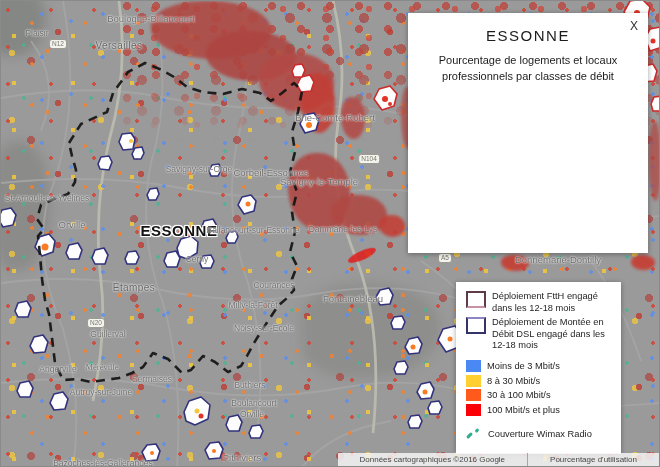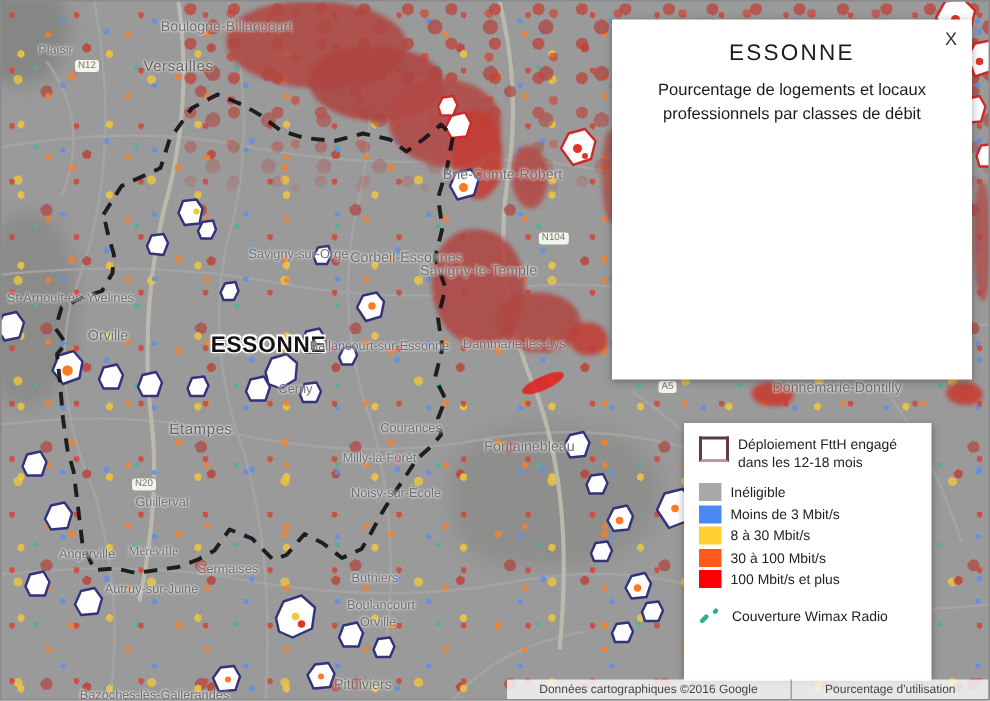--- a/index.html
+++ b/index.html
@@ -228,25 +228,25 @@
     <div class="close-x">X</div>
     <div class="info-title">ESSONNE</div>
     <div class="info-subtitle">Pourcentage de logements et locaux professionnels par classes de débit</div>
   </div>
 
   <div class="legend">
     <div class="zone-row">
       <span class="zone-swatch ftth" style="border-color: rgb(94, 59, 70);"></span>
       <span class="zone-label">Déploiement FttH engagé dans les 12-18 mois</span>
     </div>
+    <div class="zone-row">
+      <span class="zone-swatch dsl" style="border-color: rgb(52, 52, 106);"></span>
+      <span class="zone-label">Déploiement de Montée en Débit DSL engagé dans les 12-18 mois</span>
+    </div>
     <div class="class-rows">
-      <div class="class-row">
-        <span class="class-swatch" style="background-color: rgb(169, 169, 169);"></span>
-        <span class="class-label">Inéligible</span>
-      </div>
       <div class="class-row">
         <span class="class-swatch" style="background-color: rgb(74, 137, 243);"></span>
         <span class="class-label">Moins de 3 Mbit/s</span>
       </div>
       <div class="class-row">
         <span class="class-swatch" style="background-color: rgb(255, 208, 47);"></span>
         <span class="class-label">8 à 30 Mbit/s</span>
       </div>
       <div class="class-row">
         <span class="class-swatch" style="background-color: rgb(255, 90, 28);"></span>

